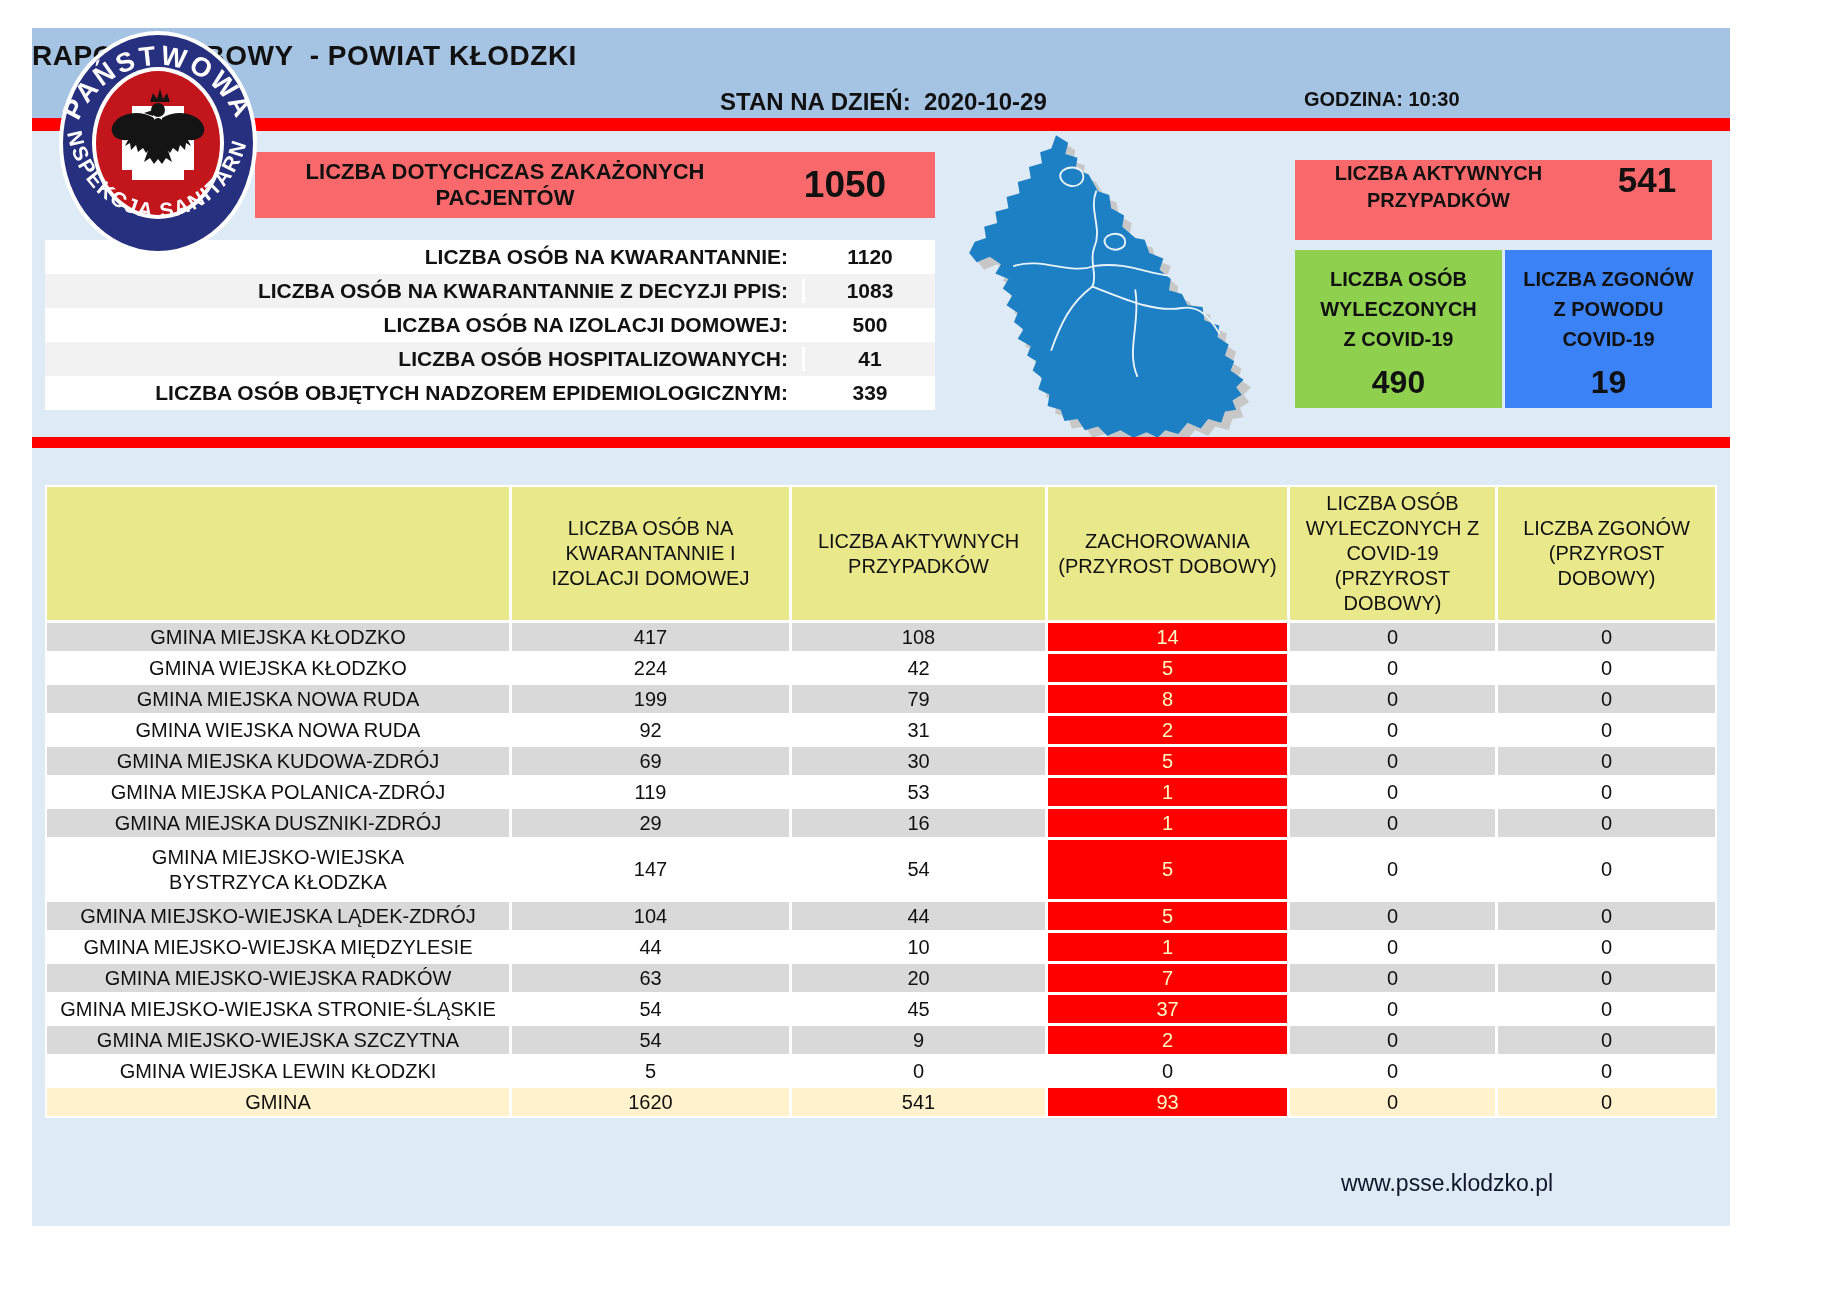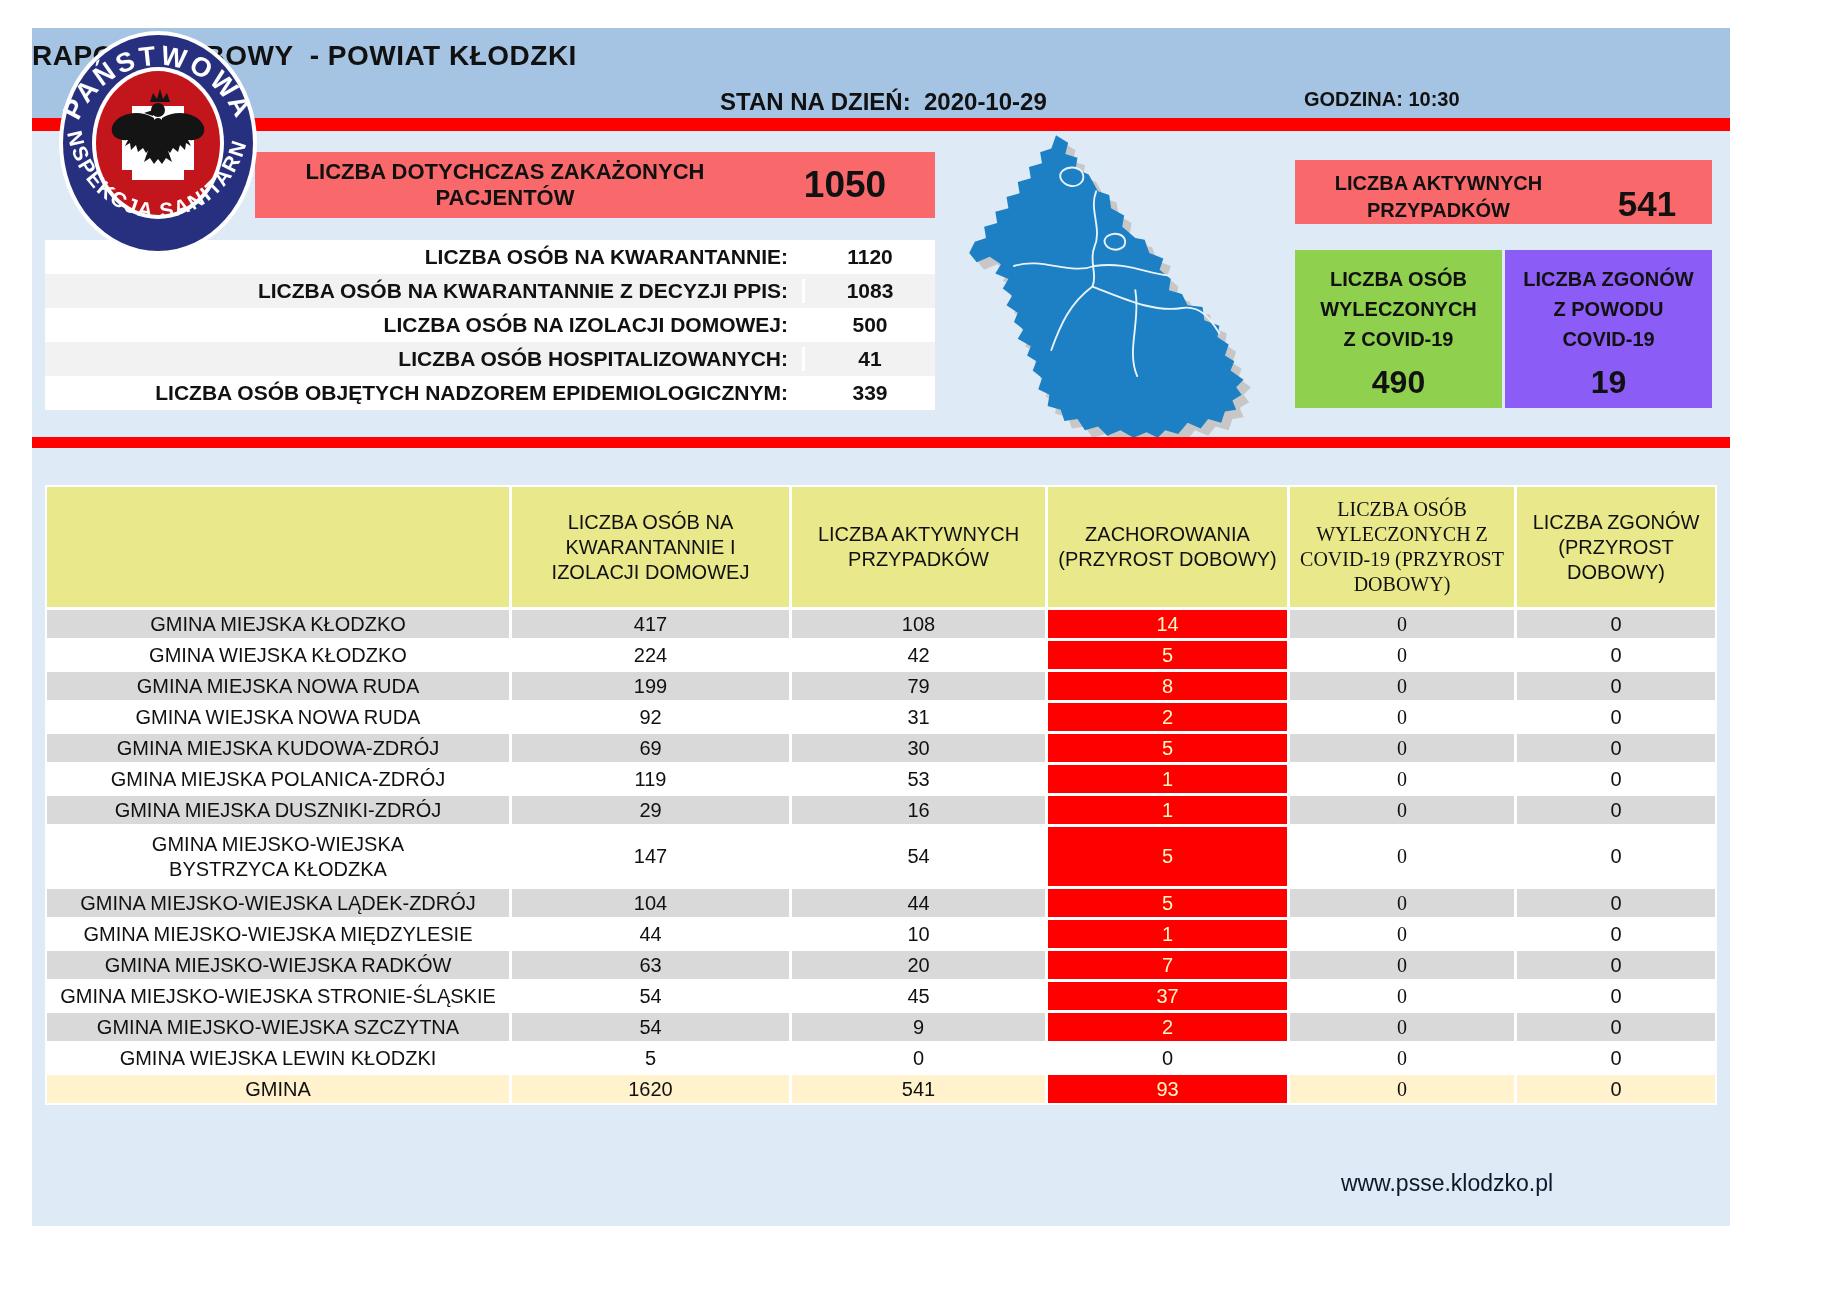--- a/index.html
+++ b/index.html
@@ -27,43 +27,43 @@
 
   .stats-panel{position:absolute;left:13px;top:212px;width:890px;}
   .stat-row{display:flex;align-items:center;height:34px;background:#fff;}
   .stat-row:nth-child(even){background:#F2F2F2;}
   .stat-row .lbl{flex:1;text-align:right;font-weight:bold;font-size:21px;padding-right:14px;}
   .stat-row .val{width:130px;text-align:center;font-weight:bold;font-size:21px;border-left:3px solid #fff;}
 
   .map-wrap{position:absolute;left:905px;top:98px;width:350px;height:322px;}
 
   
-  .pink-box-right{position:absolute;left:1263px;top:132px;width:417px;height:64px;background:#F9696B;
-                  display:flex;align-items:flex-end;}
+  .pink-box-right{position:absolute;left:1263px;top:132px;width:417px;height:80px;background:#F9696B;
+                  display:flex;align-items:flex-start;}
   .pink-box-right .lbl{flex:1;text-align:center;font-weight:bold;font-size:20px;white-space:pre-line;line-height:1.35;}
   .pink-box-right .val{width:130px;text-align:center;font-weight:bold;font-size:35px;}
 
   .boxes-row{position:absolute;left:1263px;top:222px;width:417px;height:158px;display:flex;gap:3px;}
   .box{flex:1;display:flex;flex-direction:column;align-items:center;justify-content:flex-start;padding-top:14px;}
   .box .lbl{font-weight:bold;font-size:20px;text-align:center;white-space:pre-line;line-height:1.5;}
   .box .val{font-weight:bold;font-size:32px;margin-top:10px;}
   .box-green{background:#8FD14E;}
-  .box-red{background:#8b5cf6;}
+  .box-red{background:#3b82f6;}
 
   
   .ctable{position:absolute;left:13px;top:457px;width:1672px;background:#fff;padding:2px;
           display:flex;flex-direction:column;gap:3px;box-sizing:border-box;}
   .trow{display:flex;gap:3px;}
   .tcell{display:flex;align-items:center;justify-content:center;text-align:center;
          font-size:20px;line-height:1.25;box-sizing:border-box;min-height:28px;white-space:pre-line;}
   .c0{width:462px;}
   .c1{width:277px;}
   .c2{width:253px;}
   .c3{width:239px;}
-  .c4{width:224px;font-family:Liberation Serif, serif;}
+  .c4{width:205px;}
   .c5{flex:1;}
   .thead .tcell{background:#E9E88B;min-height:120px;font-size:20px;padding:4px 10px;}
   .trow.odd .tcell{background:#D9D9D9;}
   .trow.even .tcell{background:#FFFFFF;}
   .trow.total .tcell{background:#FFF2CC;}
   .trow .tcell.redcell{background:#FE0000;color:#fef9c3;}
   .trow.tall .tcell{min-height:59px;}
 
   .footer-link{position:absolute;left:1255px;top:1142px;width:320px;text-align:center;
                font-size:23px;color:#0f172a;}

